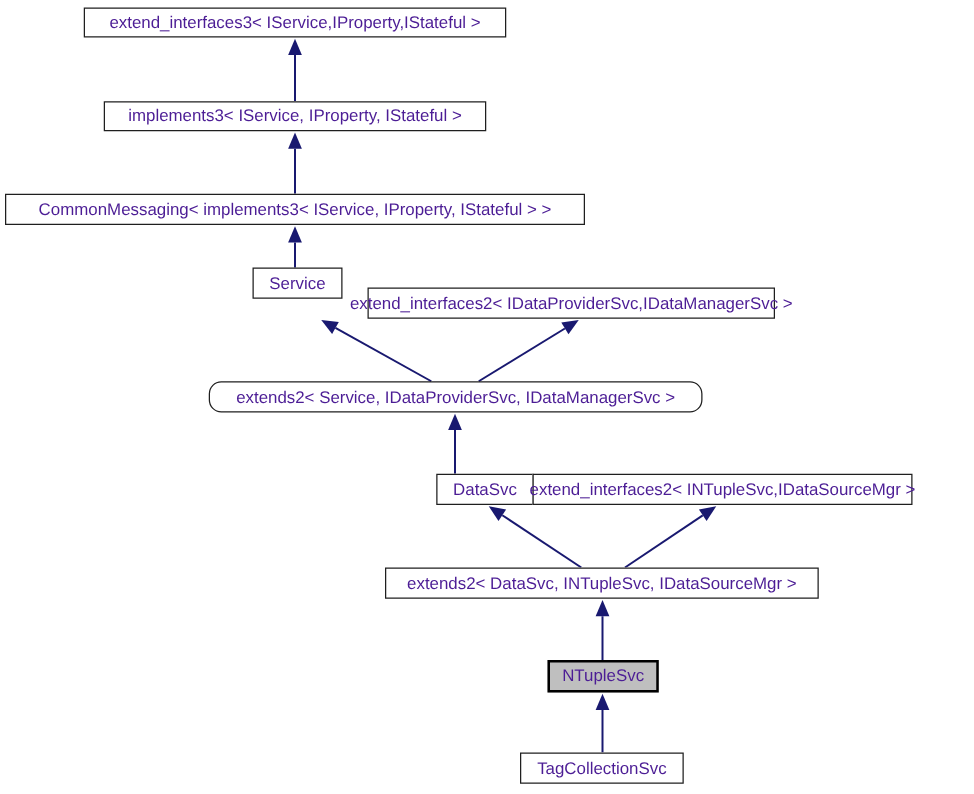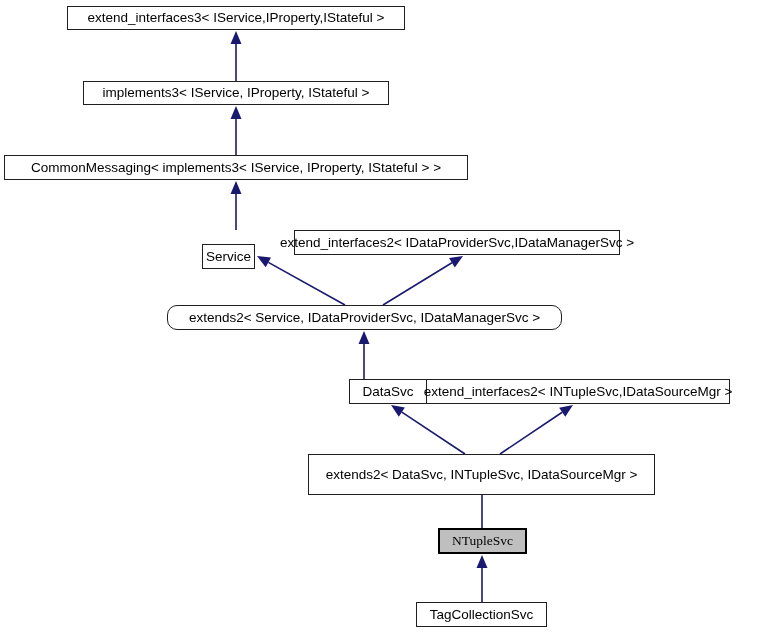--- a/index.html
+++ b/index.html
@@ -20,21 +20,21 @@
     left: 0;
     top: 0;
     width: 779px;
     height: 635px;
   }
   .node {
     position: absolute;
     box-sizing: border-box;
     background: #ffffff;
     border: 1.4px solid #1f1f1f;
-    color: #000000;
+    color: #4c1d95;
     font-size: 13.5px;
     line-height: 1;
     white-space: nowrap;
     display: flex;
     align-items: center;
     justify-content: center;
     cursor: pointer;
   }
   .node.highlighted {
     background: #bfbfbf;
@@ -65,21 +65,21 @@
       <polygon points="573,405 565.2714198690264,416.81181819869914 559.140875806341,407.67855867673916" fill="#191970"></polygon>
       <line x1="482" y1="528" x2="482" y2="493" stroke="#191970" stroke-width="1.6"></line>
       <polygon points="482,480 487.5,493 476.5,493" fill="#191970"></polygon>
       <line x1="482" y1="602" x2="482" y2="568" stroke="#191970" stroke-width="1.6"></line>
       <polygon points="482,555 487.5,568 476.5,568" fill="#191970"></polygon>
     </svg>
 
 <div class="node" style="left: 67px; top: 6px; width: 338px; height: 24px;">extend_interfaces3&lt; IService,IProperty,IStateful &gt;</div>
     <div class="node" style="left: 83px; top: 81px; width: 306px; height: 24px;">implements3&lt; IService, IProperty, IStateful &gt;</div>
     <div class="node" style="left: 4px; top: 155px; width: 464px; height: 25px;">CommonMessaging&lt; implements3&lt; IService, IProperty, IStateful &gt; &gt;</div>
-    <div class="node" style="left: 202px; top: 244px; width: 53px; height: 25px;">Service</div>
+    <div class="node" style="left: 202px; top: 214px; width: 72px; height: 25px;">Service</div>
     <div class="node" style="left: 294px; top: 230px; width: 326px; height: 25px;">extend_interfaces2&lt; IDataProviderSvc,IDataManagerSvc &gt;</div>
     <div class="node" style="left: 167px; top: 305px; width: 395px; height: 25px; border-radius: 10px;">extends2&lt; Service, IDataProviderSvc, IDataManagerSvc &gt;</div>
     <div class="node" style="left: 325px; top: 379px; width: 78px; height: 25px; margin-left: 24px;">DataSvc</div>
     <div class="node" style="left: 426px; top: 379px; width: 304px; height: 25px;">extend_interfaces2&lt; INTupleSvc,IDataSourceMgr &gt;</div>
-    <div class="node" style="left: 308px; top: 454px; width: 347px; height: 41px;">extends2&lt; DataSvc, INTupleSvc, IDataSourceMgr &gt;</div>
-    <div class="node highlighted" style="left: 438px; top: 528px; width: 89px; height: 26px; font-family: Liberation Serif, serif;">NTupleSvc</div>
+    <div class="node" style="left: 308px; top: 454px; width: 347px; height: 25px;">extends2&lt; DataSvc, INTupleSvc, IDataSourceMgr &gt;</div>
+    <div class="node highlighted" style="left: 438px; top: 528px; width: 89px; height: 26px;">NTupleSvc</div>
     <div class="node" style="left: 416px; top: 602px; width: 131px; height: 25px;">TagCollectionSvc</div>
   </div>
 
 </body></html>

